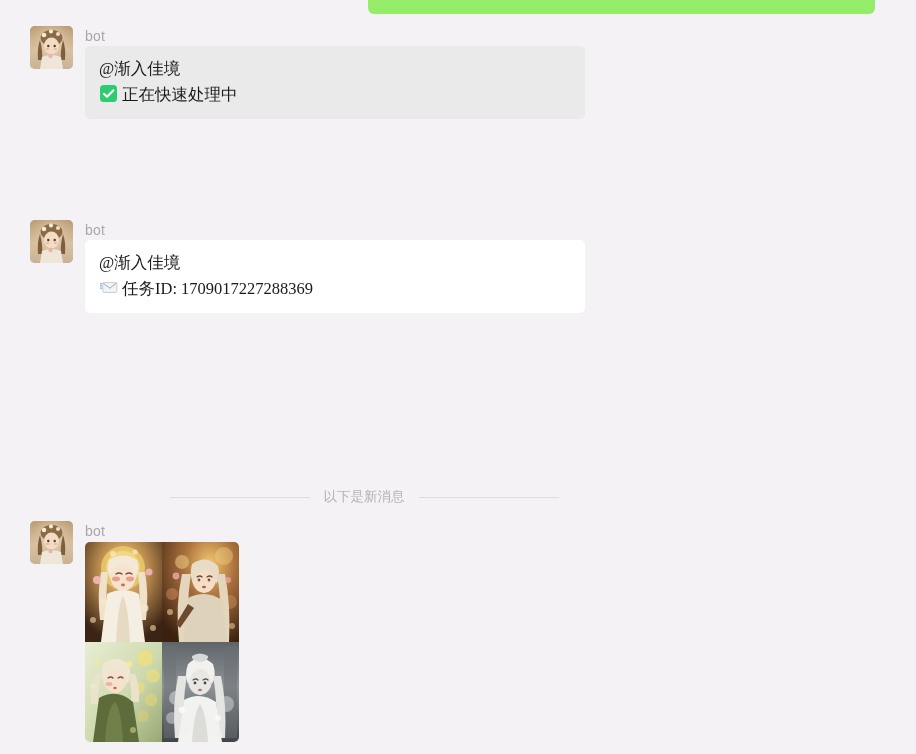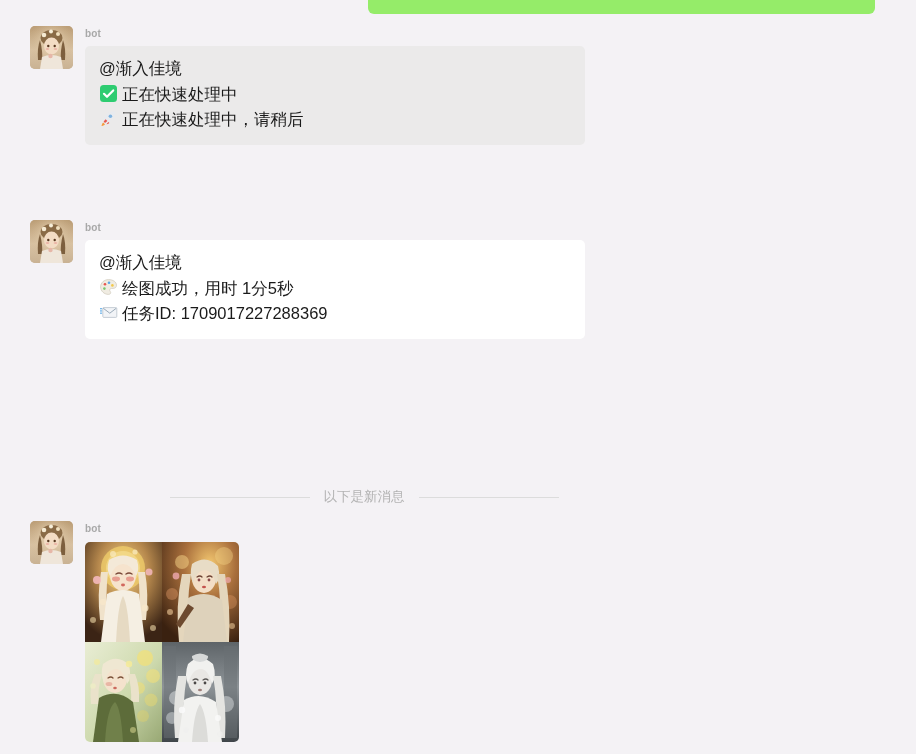--- a/index.html
+++ b/index.html
@@ -47,41 +47,40 @@
     border-radius: 5px;
     overflow: hidden;
     background: #cbb79d;
   }
   .avatar svg { display: block; }
 
   .sender {
     position: absolute;
     left: 85px;
     top: 2px;
-    font-size: 10px;
+    font-size: 14px;
     color: #a8a8a8;
     letter-spacing: .2px;
-    font-weight: bold;
   }
 
   .bubble {
     position: absolute;
     left: 85px;
     width: 500px;
     box-sizing: border-box;
     padding: 10px 14px 12px 14px;
     border-radius: 5px;
     font-size: 16.5px;
     line-height: 25.5px;
     color: #1a1a1a;
   }
   .bubble.gray  { background: #ebeaea; }
   .bubble.white { background: #ffffff; }
 
-  .line { white-space: normal; }
+  .line { white-space: normal; font-family: Liberation Serif, serif; }
   .mention { color: #1a1a1a; }
   .emoji {
     display: inline-block;
     width: 19px;
     height: 19px;
     vertical-align: -3px;
     margin-right: 4px;
   }
 
   
@@ -171,31 +170,20 @@
       <span class="mention">@渐入佳境</span>
     </div>
     <div class="line">
       <span class="emoji">
         <svg width="19" height="19" viewBox="0 0 19 19">
           <rect x="1" y="1" width="17" height="17" rx="3.5" fill="#2ecc71"></rect>
           <path d="M5 9.8 l3 3 l6.2 -6.4" stroke="#ffffff" stroke-width="2.2" fill="none" stroke-linecap="round" stroke-linejoin="round"></path>
         </svg>
       </span><span>正在快速处理中</span>
     </div>
-    <div class="line">
-      <span class="emoji">
-        <svg width="19" height="19" viewBox="0 0 19 19">
-          <path d="M12.6 2.4 c-4 1.2 -6.8 4.6 -8 7.4 l3.8 3.8 c2.8 -1.2 6.2 -4 7.4 -8 c.3 -1.1 .4 -2.2 .3 -3 c-.8 -.1 -2.4 -.1 -3.5 .2z" fill="#e8eaee"></path>
-          <circle cx="11.4" cy="7.3" r="1.8" fill="#7fb3e0"></circle>
-          <path d="M6.6 10.2 l-2 2.4 l1.4 1.4 l2.4 -2z" fill="#e8564f"></path>
-          <path d="M9.4 12.9 l-2 2.4 l1.4 -.2 l1.6 -1z" fill="#e8564f"></path>
-          <path d="M4.2 13.6 c-1.4 1.2 -1.6 3.4 -1.6 3.4 s2.2 -.2 3.4 -1.6z" fill="#f59a3c"></path>
-        </svg>
-      </span><span>正在快速处理中，请稍后</span>
-    </div>
   </div>
 </div>
 
 <div class="msg-row" style="top:220px;">
   <div class="avatar">
     <svg width="43" height="43" viewBox="0 0 43 43">
       <rect width="43" height="43" fill="url(#av1bg)"></rect>
       <rect width="43" height="43" fill="url(#av1glow)"></rect>
       <ellipse cx="21.5" cy="12" rx="11" ry="8" fill="#8a6b46"></ellipse>
       <ellipse cx="21.5" cy="20" rx="7.5" ry="8.5" fill="#f3dcc4"></ellipse>
@@ -209,31 +197,20 @@
       <circle cx="14" cy="9" r="2.3" fill="#f5ead2"></circle>
       <circle cx="28" cy="8" r="2" fill="#f0e0bf"></circle>
       <circle cx="21" cy="5.5" r="2" fill="#f7efd9"></circle>
       <circle cx="20.5" cy="30" r="2.2" fill="#e6b7a8"></circle>
     </svg>
   </div>
   <div class="sender">bot</div>
   <div class="bubble white" style="top:20px;">
     <div class="line">
       <span class="mention">@渐入佳境</span>
-    </div>
-    <div class="line">
-      <span class="emoji">
-        <svg width="19" height="19" viewBox="0 0 19 19">
-          <path d="M9.5 1.6 c-4.4 0 -7.9 3.2 -7.9 7.3 c0 4.1 3.5 7.5 7.9 7.5 c1.4 0 2.2 -.8 2.2 -1.8 c0 -.5 -.2 -.9 -.5 -1.2 c-.3 -.3 -.5 -.7 -.5 -1.2 c0 -1 .8 -1.8 1.9 -1.8 h1.5 c2.2 0 3.4 -1.3 3.4 -3.2 c0 -3.2 -3.4 -5.6 -8 -5.6z" fill="#f0ece2" stroke="#cfc8ba" stroke-width=".7"></path>
-          <circle cx="6" cy="6.3" r="1.3" fill="#e8564f"></circle>
-          <circle cx="10" cy="4.7" r="1.3" fill="#5aa9e6"></circle>
-          <circle cx="13.4" cy="7.4" r="1.3" fill="#f2c94c"></circle>
-          <circle cx="5.4" cy="10.6" r="1.3" fill="#7ac96f"></circle>
-        </svg>
-      </span><span>绘图成功，用时 1分5秒</span>
     </div>
     <div class="line">
       <span class="emoji">
         <svg width="19" height="19" viewBox="0 0 19 19">
           <rect x="1" y="5.2" width="2.2" height="1.1" fill="#5aa9e6"></rect>
           <rect x="1" y="7.4" width="2.2" height="1.1" fill="#5aa9e6"></rect>
           <rect x="1" y="9.6" width="2.2" height="1.1" fill="#5aa9e6"></rect>
           <rect x="3.8" y="4.6" width="14" height="9.8" rx="1" fill="#f2f4f7" stroke="#b9c2cc" stroke-width=".8"></rect>
           <path d="M4.3 5.3 L10.8 10.2 L17.2 5.3" stroke="#8fa0b0" stroke-width=".9" fill="none"></path>
         </svg>

